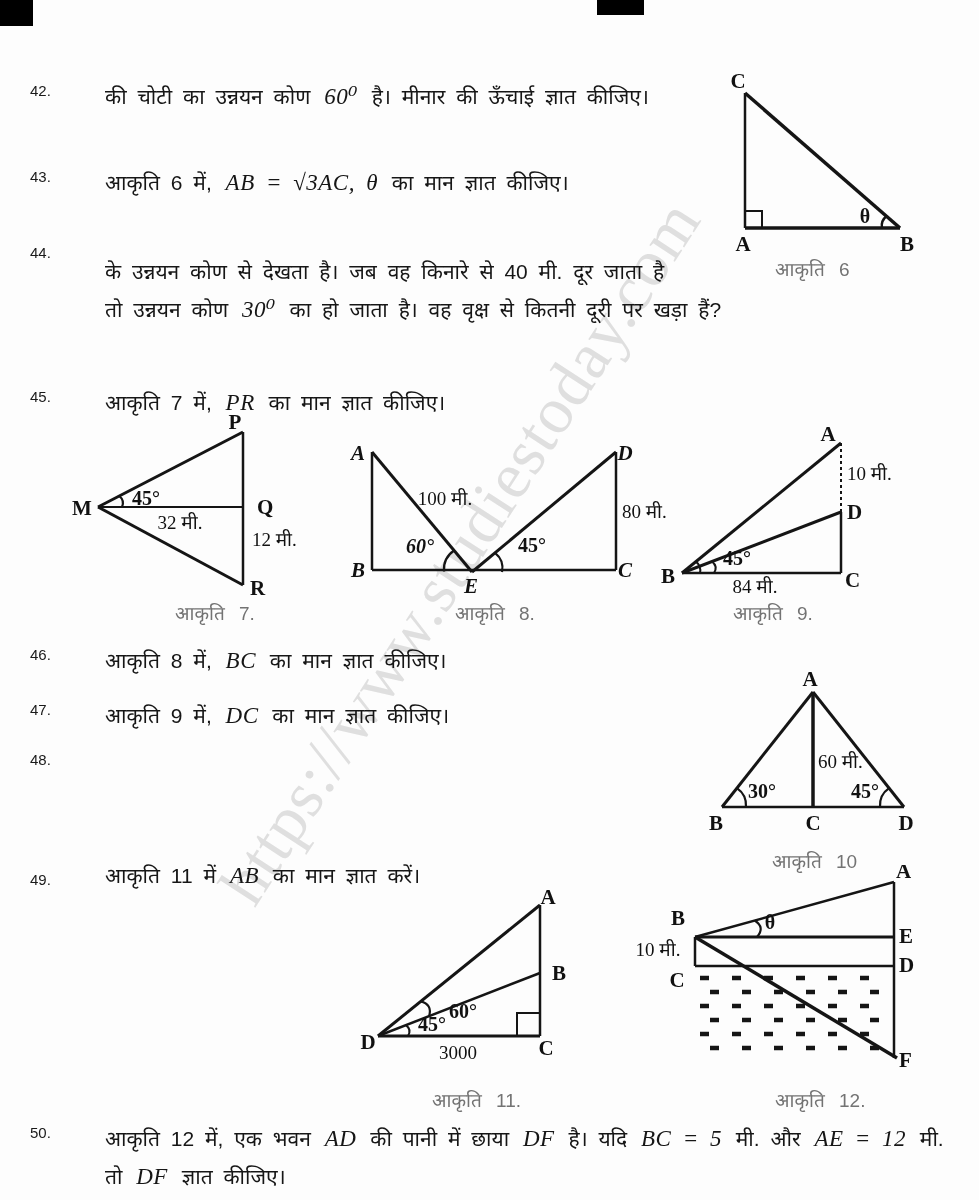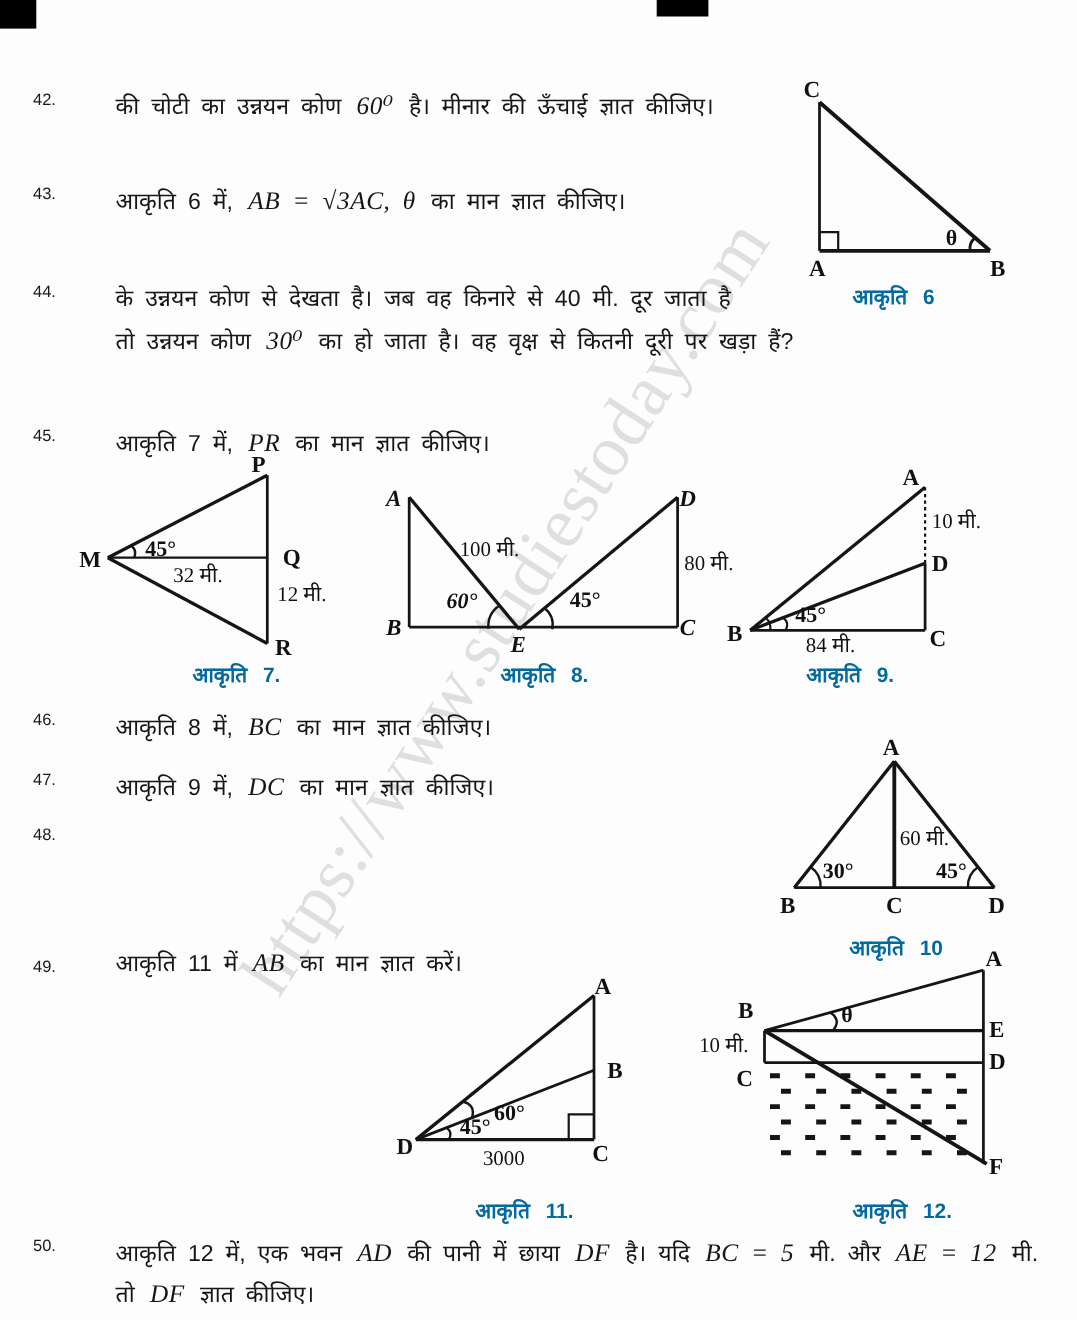--- a/index.html
+++ b/index.html
@@ -28,22 +28,22 @@
     white-space:nowrap;height:38px;line-height:34px;
     font-size:21px;word-spacing:5px;color:#161616;
   }
   #q42 .qtext .line{height:42px;}
   .seg-math{
     font-family:"Liberation Serif","DejaVu Serif",serif;
     font-style:italic;font-size:23px;letter-spacing:.5px;padding:0 3px;margin-top:45px;
   }
   .fig{position:absolute;z-index:2;}
   .fig-caption{
-    position:absolute;z-index:2;font-size:19px;font-weight:bold;
-    color:#0369a1;word-spacing:9px;white-space:nowrap;
+    position:absolute;z-index:2;font-size:19px;font-weight:normal;
+    color:#737373;word-spacing:9px;white-space:nowrap;
   }
   svg text{fill:#111;}
   .vlabel{font-family:"Liberation Serif","DejaVu Serif",serif;font-weight:bold;font-size:21px;}
   .mlabel{font-family:"Liberation Serif","DejaVu Serif",serif;font-size:19px;}
   .alabel{font-family:"Liberation Serif","DejaVu Serif",serif;font-weight:bold;font-size:20px;}
   line,path,polyline{stroke:#151515;fill:none;}
 </style>
 </head>
 <body>
 
@@ -60,21 +60,21 @@
 </div>
 
 <div class="q" id="q43">
   <span class="qno" style="top:168px">43.</span>
   <div class="qtext" style="top:166px;width:630px">
       <div class="line"><span>आकृति 6 में, </span><span class="seg-math">AB = √3AC, θ</span><span> का मान ज्ञात कीजिए।</span></div>
     </div>
 </div>
 
 <div class="q" id="q44">
-  <span class="qno" style="top:257px">44.</span>
+  <span class="qno" style="top:244px">44.</span>
   <div class="qtext" style="top:255px;width:660px">
       <div class="line"><span>के उन्नयन कोण से देखता है। जब वह किनारे से 40 मी. दूर जाता है</span></div>
       <div class="line"><span>तो उन्नयन कोण </span><span class="seg-math">30⁰</span><span> का हो जाता है। वह वृक्ष से कितनी दूरी पर खड़ा हैं?</span></div>
     </div>
 </div>
 
 <div class="q" id="q45">
   <span class="qno" style="top:388px">45.</span>
   <div class="qtext" style="top:386px;width:630px">
       <div class="line"><span>आकृति 7 में, </span><span class="seg-math">PR</span><span> का मान ज्ञात कीजिए।</span></div>

